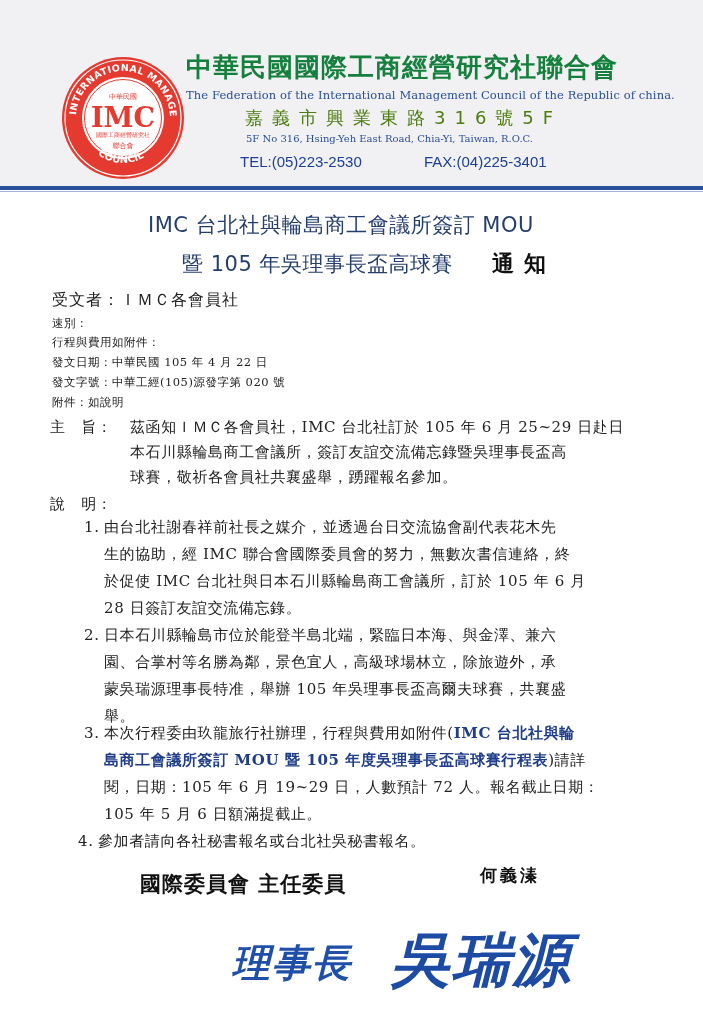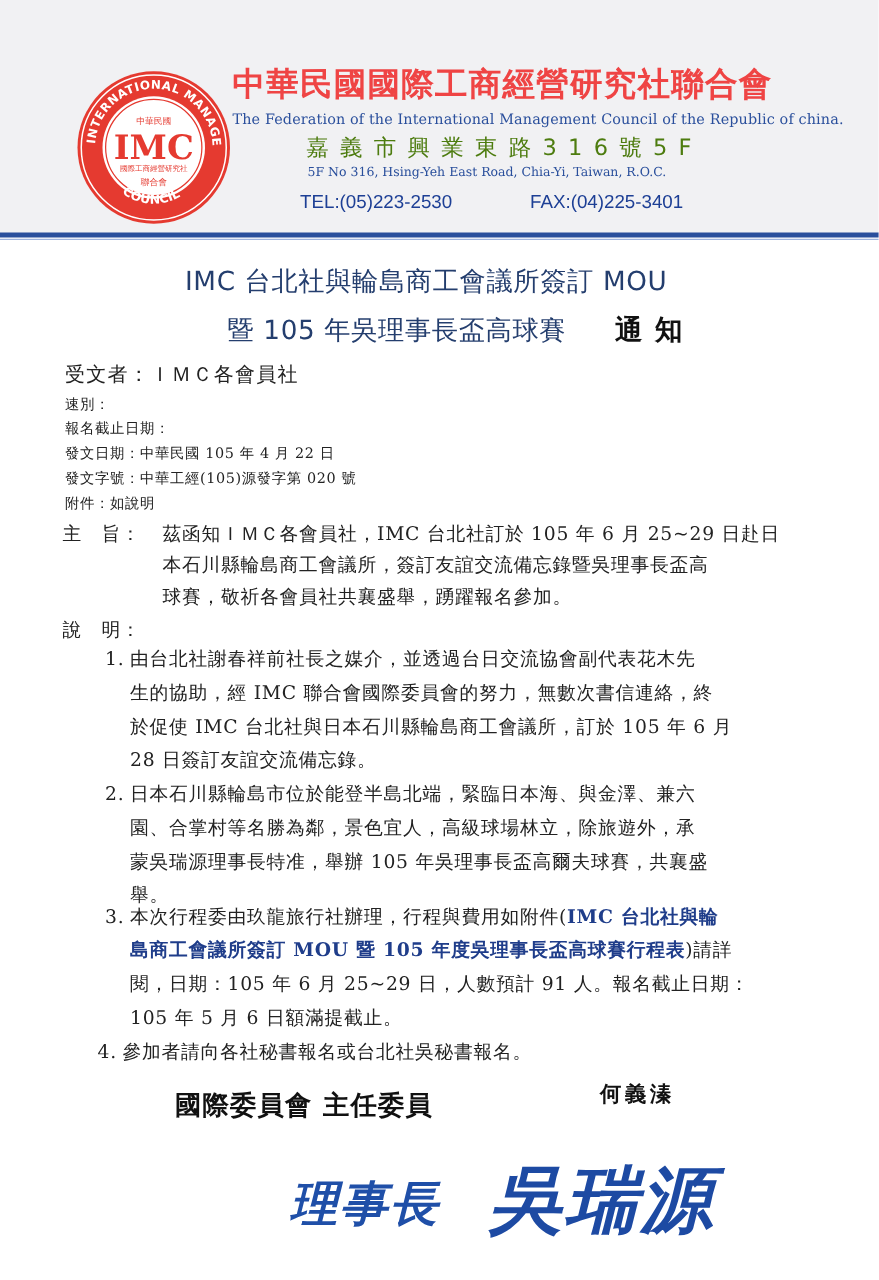--- a/index.html
+++ b/index.html
@@ -5,21 +5,21 @@
     * { margin: 0; padding: 0; box-sizing: border-box; }
     html, body { width: 703px; height: 1024px; background: #ffffff; overflow: hidden; }
     body { position: relative; font-family: "DejaVu Serif", "Liberation Serif", serif; color: #1a1a1a; }
 
     .letterhead { position: absolute; left: 0; top: 0; width: 703px; height: 188px; background: #f1f1f3; }
     .rule { position: absolute; left: 0; top: 186px; width: 703px; height: 4px; background: #2a4f9c; }
     .rule-thin { position: absolute; left: 0; top: 191px; width: 703px; height: 1px; background: #9fb3dc; }
 
     .seal { position: absolute; left: 60px; top: 55px; width: 126px; height: 126px; }
 
-    .org-cn { position: absolute; left: 186px; top: 50px; width: 470px; font-family: "DejaVu Serif", serif; font-weight: bold; font-size: 26px; letter-spacing: 1px; color: #ef4444; white-space: nowrap; }
+    .org-cn { position: absolute; left: 186px; top: 50px; width: 470px; font-family: "DejaVu Serif", serif; font-weight: bold; font-size: 26px; letter-spacing: 1px; color: #15803d; white-space: nowrap; }
     .org-en { position: absolute; left: 186px; top: 88px; font-family: "DejaVu Serif", serif; font-size: 11.5px; color: #2a4f9c; white-space: nowrap; letter-spacing: 0.1px; }
     .addr-cn { position: absolute; left: 245px; top: 106px; font-family: "DejaVu Sans", sans-serif; font-size: 18px; color: #4d7c0f; letter-spacing: 9px; white-space: nowrap; }
     .addr-en { position: absolute; left: 246px; top: 133px; font-family: "DejaVu Serif", serif; font-size: 10px; color: #2a4f9c; white-space: nowrap; }
     .tel { position: absolute; left: 240px; top: 153px; font-family: "Liberation Sans", sans-serif; font-size: 15px; color: #1d3f95; white-space: nowrap; }
     .fax { position: absolute; left: 424px; top: 153px; font-family: "Liberation Sans", sans-serif; font-size: 15px; color: #1d3f95; white-space: nowrap; }
 
     .title1 { position: absolute; left: 148px; top: 211px; font-family: "DejaVu Sans", sans-serif; font-size: 21px; color: #243e6e; white-space: nowrap; letter-spacing: 0.5px; }
     .title2 { position: absolute; left: 182px; top: 250px; font-family: "DejaVu Sans", sans-serif; font-size: 21px; color: #243e6e; white-space: nowrap; letter-spacing: 0.5px; }
     .title-notice { position: absolute; left: 492px; top: 249px; font-family: "DejaVu Serif", serif; font-weight: bold; font-size: 22px; color: #111; letter-spacing: 10px; white-space: nowrap; }
 
@@ -70,21 +70,21 @@
 <div class="addr-en">5F No 316, Hsing-Yeh East Road, Chia-Yi, Taiwan, R.O.C.</div>
 <div class="tel">TEL:(05)223-2530</div>
 <div class="fax">FAX:(04)225-3401</div>
 
 <div class="title1">IMC 台北社與輪島商工會議所簽訂 MOU</div>
 <div class="title2">暨 105 年吳理事長盃高球賽</div>
 <div class="title-notice">通知</div>
 
 <div class="meta big" style="top:290px">受文者：ＩＭＣ各會員社</div>
 <div class="meta small" style="top:316px">速別：</div>
-<div class="meta small" style="top:335px">報名截止日期：</div>
+<div class="meta small" style="top:335px">行程與費用如附件：</div>
 <div class="meta small" style="top:355px">發文日期：中華民國 105 年 4 月 22 日</div>
 <div class="meta small" style="top:375px">發文字號：中華工經(105)源發字第 020 號</div>
 <div class="meta small" style="top:395px">附件：如說明</div>
 
 <div class="body-text line" style="left:50px; top:418px">主　旨：</div>
 <div class="body-text line" style="left:130px; top:418px">茲函知ＩＭＣ各會員社，IMC 台北社訂於 105 年 6 月 25~29 日赴日</div>
 <div class="body-text line" style="left:130px; top:443px">本石川縣輪島商工會議所，簽訂友誼交流備忘錄暨吳理事長盃高</div>
 <div class="body-text line" style="left:130px; top:468px">球賽，敬祈各會員社共襄盛舉，踴躍報名參加。</div>
 
 <div class="body-text line" style="left:50px; top:495px">說　明：</div>
@@ -97,21 +97,21 @@
 
 <div class="body-text line" style="left:84px; top:626px">2.</div>
 <div class="body-text line" style="left:104px; top:626px">日本石川縣輪島市位於能登半島北端，緊臨日本海、與金澤、兼六</div>
 <div class="body-text line" style="left:104px; top:653px">園、合掌村等名勝為鄰，景色宜人，高級球場林立，除旅遊外，承</div>
 <div class="body-text line" style="left:104px; top:680px">蒙吳瑞源理事長特准，舉辦 105 年吳理事長盃高爾夫球賽，共襄盛</div>
 <div class="body-text line" style="left:104px; top:707px">舉。</div>
 
 <div class="body-text line" style="left:84px; top:724px">3.</div>
 <div class="body-text line" style="left:104px; top:724px"><span>本次行程委由玖龍旅行社辦理，行程與費用如附件(</span><span class="hl">IMC 台北社與輪</span></div>
 <div class="body-text line" style="left:104px; top:751px"><span class="hl">島商工會議所簽訂 MOU 暨 105 年度吳理事長盃高球賽行程表</span><span>)請詳</span></div>
-<div class="body-text line" style="left:104px; top:778px">閱，日期：105 年 6 月 25~29 日，人數預計 91 人。報名截止日期：</div>
+<div class="body-text line" style="left:104px; top:778px">閱，日期：105 年 6 月 19~29 日，人數預計 72 人。報名截止日期：</div>
 <div class="body-text line" style="left:104px; top:805px">105 年 5 月 6 日額滿提截止。</div>
 
 <div class="body-text line" style="left:78px; top:832px">4.</div>
 <div class="body-text line" style="left:98px; top:832px">參加者請向各社秘書報名或台北社吳秘書報名。</div>
 
 <div class="sig1">國際委員會 主任委員</div>
 <div class="sig1-name">何義溱</div>
 <div class="sig2-title">理事長</div>
 <div class="sig2-name">吳瑞源</div>
 

